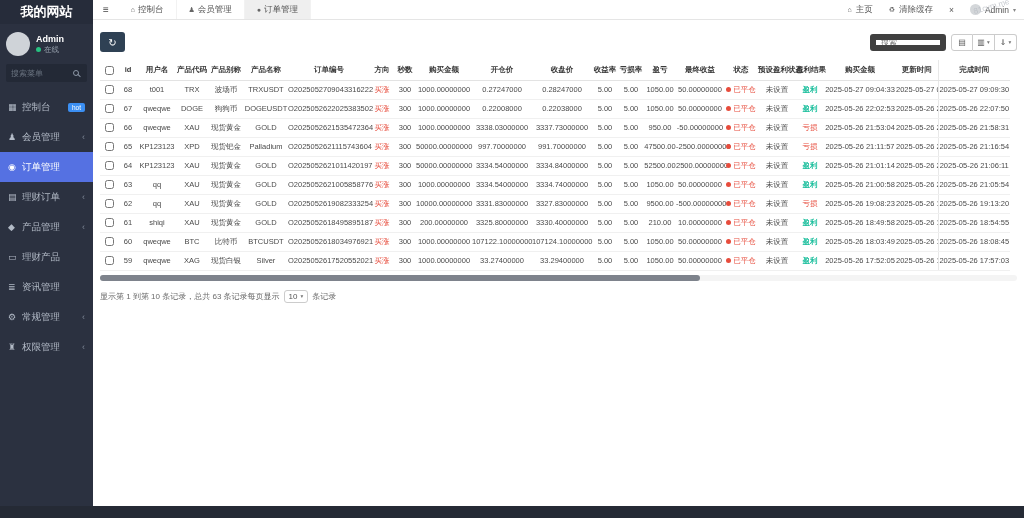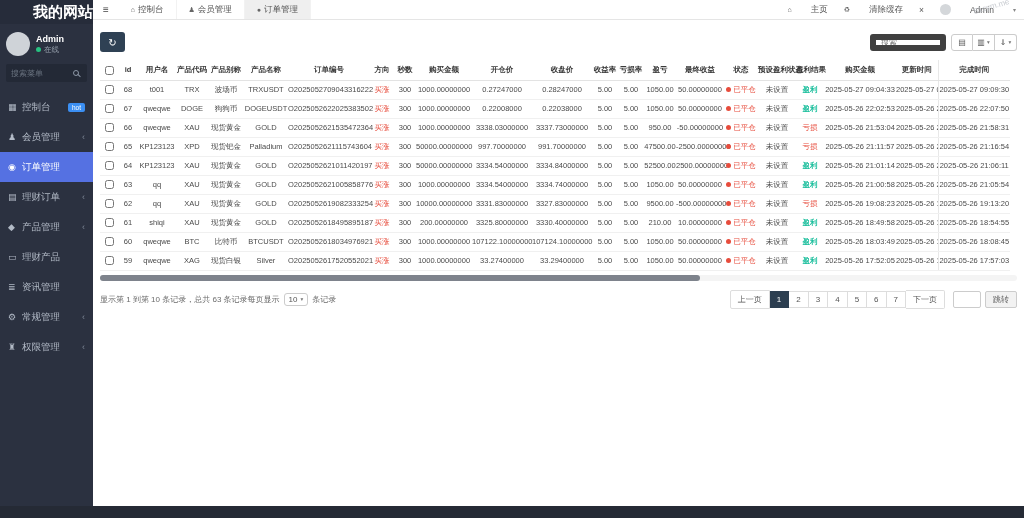--- a/index.html
+++ b/index.html
@@ -4,22 +4,22 @@
 <style>
   * { margin:0; padding:0; box-sizing:border-box; }
   html,body { width:1024px; height:518px; overflow:hidden; background:#fff;
               font-family:"Liberation Sans","DejaVu Sans",sans-serif; }
   :root { --red:#e74c3c; --green:#1cbf9d; --accent:#5571e2; --badge:#3b8ff3;
           --pg-active:#2c3e50; --online:#26c281; }
 
   
   .sidebar { position:absolute; left:0; top:0; width:93px; height:518px;
              background:#2b3140; color:#aeb6c2; z-index:5; }
-  .site-title { height:24px; line-height:24px; text-align:right; color:#fff;
-                font-size:15px; font-weight:bold; background:#262c3a; }
+  .site-title { height:24px; line-height:24px; text-align:center; color:#fff;
+                font-size:13px; font-weight:bold; background:#262c3a; }
   .user-panel { display:flex; padding:8px 6px 4px; gap:6px; align-items:center; }
   .avatar { width:24px; height:24px; border-radius:50%; background:#cfd3d8; flex:none; }
   .user-name { color:#fff; font-size:9px; font-weight:bold; line-height:11px; }
   .user-status { font-size:7.5px; color:#97a1ad; line-height:10px; }
   .online-dot { display:inline-block; width:5px; height:5px; border-radius:50%;
                 background:var(--online); margin-right:3px; }
   .menu-search { margin:4px 6px 10px; background:#232936; border-radius:2px; height:18px;
                  display:flex; align-items:center; padding:0 5px; }
   .menu-search input { background:transparent; border:none; outline:none; color:#8b96a5;
                        font-size:8px; width:62px; }
@@ -38,21 +38,21 @@
   
   .topbar { position:absolute; left:93px; top:0; right:0; height:20px; background:#fff;
             border-bottom:1px solid #e5e5e5; display:flex; align-items:center;
             font-size:8.5px; color:#555; z-index:4; }
   .hamburger { padding:0 10px; font-size:10px; color:#444; cursor:pointer; }
   .top-tab { display:flex; align-items:center; gap:3px; padding:0 12px; height:19px;
              cursor:pointer; border-right:1px solid #f2f2f2; }
   .top-tab.active { background:#efefef; }
   .tt-icon { font-size:7px; color:#666; }
   .topbar-right { margin-left:auto; display:flex; align-items:center; }
-  .tr-item { display:flex; align-items:center; gap:19px; padding:0 8px; cursor:pointer; }
+  .tr-item { display:flex; align-items:center; gap:4px; padding:0 8px; cursor:pointer; }
   .mini-avatar { width:11px; height:11px; border-radius:50%; background:#d4d7da; }
   .tr-caret { font-size:6px; color:#888; }
   .watermark { position:absolute; right:14px; top:2px; transform:rotate(-16deg);
                color:#b9bdc4; font-size:8px; opacity:.8; pointer-events:none; z-index:7; }
 
   
   .content { position:absolute; left:93px; top:20px; right:0; bottom:12px; background:#fff; overflow:hidden; }
   .toolbar { display:flex; align-items:center; margin:12px 7px 8px; }
   .btn-refresh { width:25px; height:20px; background:#2f4154; border:none; border-radius:3px;
                  color:#fff; font-size:10px; cursor:pointer; }
@@ -522,29 +522,16 @@
   </div>
 
   <div class="table-footer">
     <span>显示第 1 到第 10 条记录，总共 63 条记录</span>
     <span style="margin-left:0;">每页显示</span>
     <span class="page-size-select">
       <span>10</span>
         <span class="tb-caret">▾</span>
     </span>
     <span>条记录</span>
-    <div class="pager">
-        <span class="page-btn first">上一页</span>
-        <span class="page-btn active">1</span>
-        <span class="page-btn">2</span>
-        <span class="page-btn">3</span>
-        <span class="page-btn">4</span>
-        <span class="page-btn">5</span>
-        <span class="page-btn">6</span>
-        <span class="page-btn">7</span>
-        <span class="page-btn last">下一页</span>
-        <input class="jump-input" type="text" style="">
-        <button class="jump-btn">跳转</button>
-      </div>
   </div>
 </div>
 
 <div class="bottom-strip"></div>
 
 </body></html>

